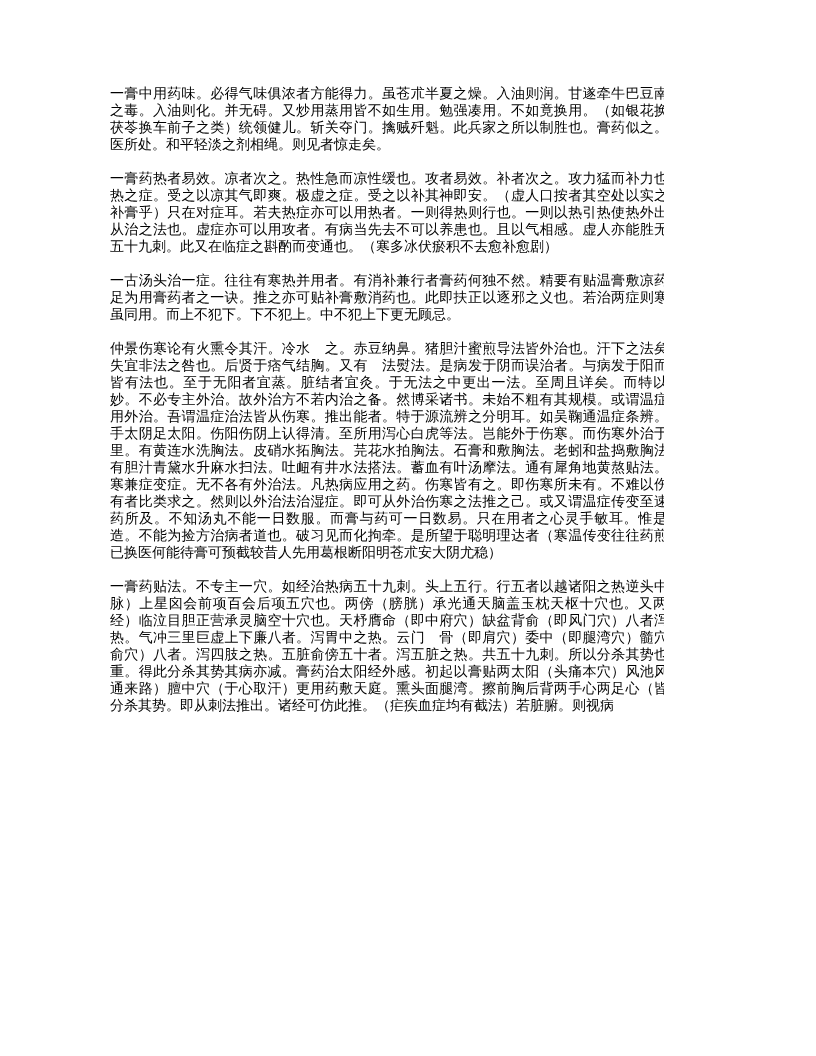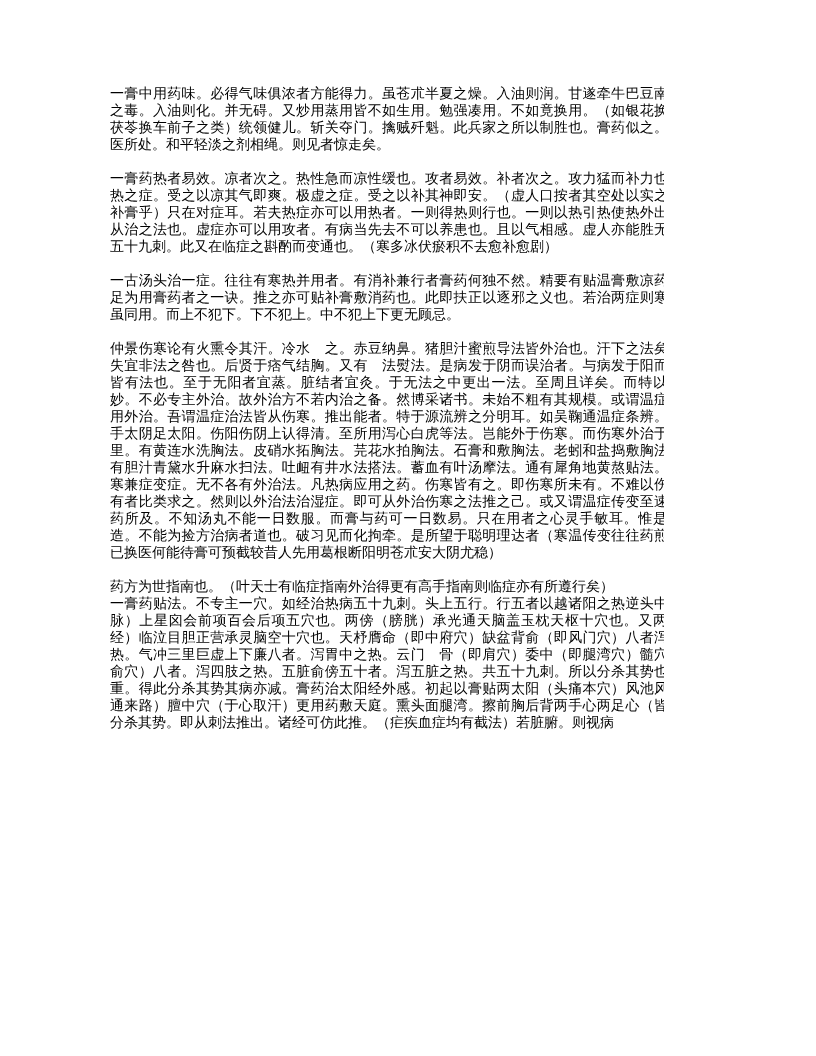--- a/index.html
+++ b/index.html
@@ -54,21 +54,20 @@
 
     <div class="para">
       <div class="seg">一古汤头治一症。往往有寒热并用者。有消补兼行者膏药何独不然。精要有贴温膏敷凉药之说。足为用膏药者之一诀。推之亦可贴补膏敷消药也。此即扶正以逐邪之义也。若治两症则寒热消补虽同用。而上不犯下。下不犯上。中不犯上下更无顾忌。</div>
     </div>
 
     <div class="para">
       <div class="seg">仲景伤寒论有火熏令其汗。冷水　之。赤豆纳鼻。猪胆汁蜜煎导法皆外治也。汗下之法矣。用之失宜非法之咎也。后贤于痞气结胸。又有　法熨法。是病发于阴而误治者。与病发于阳而误治者皆有法也。至于无阳者宜蒸。脏结者宜灸。于无法之中更出一法。至周且详矣。而特以才高识妙。不必专主外治。故外治方不若内治之备。然博采诸书。未始不粗有其规模。或谓温症断不能用外治。吾谓温症治法皆从伤寒。推出能者。特于源流辨之分明耳。如吴鞠通温症条辨。大旨在手太阴足太阳。伤阳伤阴上认得清。至所用泻心白虎等法。岂能外于伤寒。而伤寒外治于热邪传里。有黄连水洗胸法。皮硝水拓胸法。芫花水拍胸法。石膏和敷胸法。老蚓和盐捣敷胸法。发斑有胆汁青黛水升麻水扫法。吐衄有井水法搭法。蓄血有叶汤摩法。通有犀角地黄熬贴法。其余伤寒兼症变症。无不各有外治法。凡热病应用之药。伤寒皆有之。即伤寒所未有。不难以伤寒之所有者比类求之。然则以外治法治湿症。即可从外治伤寒之法推之己。或又谓温症传变至速。非膏药所及。不知汤丸不能一日数服。而膏与药可一日数易。只在用者之心灵手敏耳。惟是法由我造。不能为捡方治病者道也。破习见而化拘牵。是所望于聪明理达者（寒温传变往往药煎成而症已换医何能待膏可预截较昔人先用葛根断阳明苍朮安大阴尤稳）</div>
     </div>
 
     <div class="para no-gap">
-      <div class="seg">药方为世指南也。（叶天士有临症指南外治得更有高手指南则临症亦有所遵行矣）</div>
     </div>
 
     <div class="para">
       <div class="seg">一膏药贴法。不专主一穴。如经治热病五十九刺。头上五行。行五者以越诸阳之热逆头中行（督脉）上星囟会前项百会后项五穴也。两傍（膀胱）承光通天脑盖玉枕天枢十穴也。又两傍（胆经）临泣目胆正营承灵脑空十穴也。天杼膺命（即中府穴）缺盆背俞（即风门穴）八者泻胸中之热。气冲三里巨虚上下廉八者。泻胃中之热。云门　骨（即肩穴）委中（即腿湾穴）髓穴（即腰俞穴）八者。泻四肢之热。五脏俞傍五十者。泻五脏之热。共五十九刺。所以分杀其势也。症虽重。得此分杀其势其病亦减。膏药治太阳经外感。初起以膏贴两太阳（头痛本穴）风池风门（疏通来路）膻中穴（于心取汗）更用药敷天庭。熏头面腿湾。擦前胸后背两手心两足心（皆取汗）分杀其势。即从刺法推出。诸经可仿此推。（疟疾血症均有截法）若脏腑。则视病</div>
     </div>
 
   </div>
 </div>
 
 </body></html>

